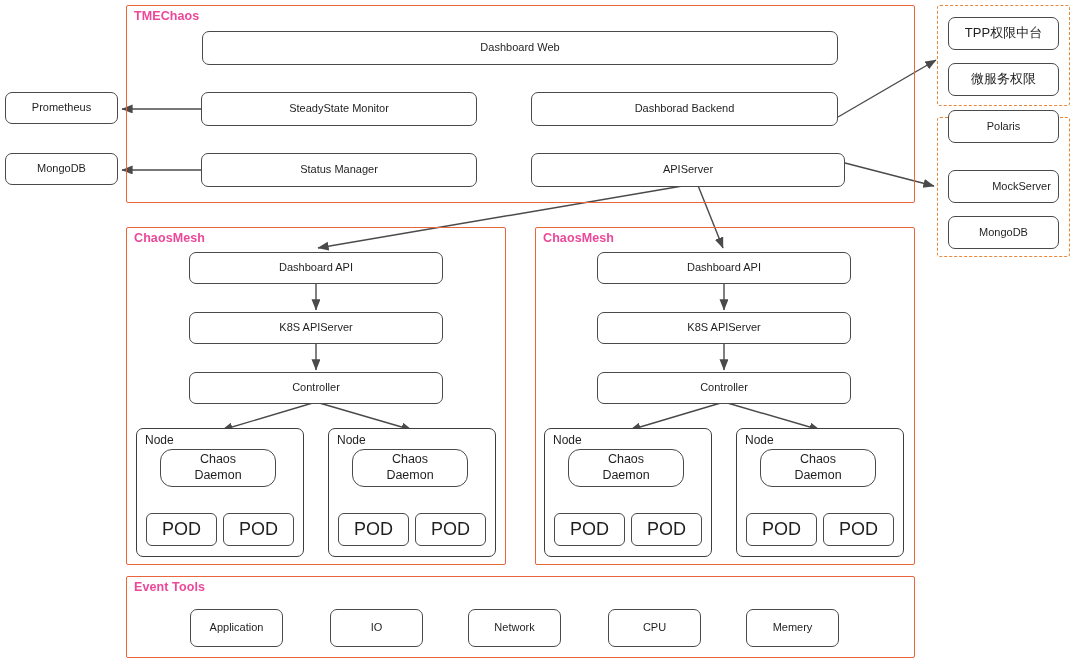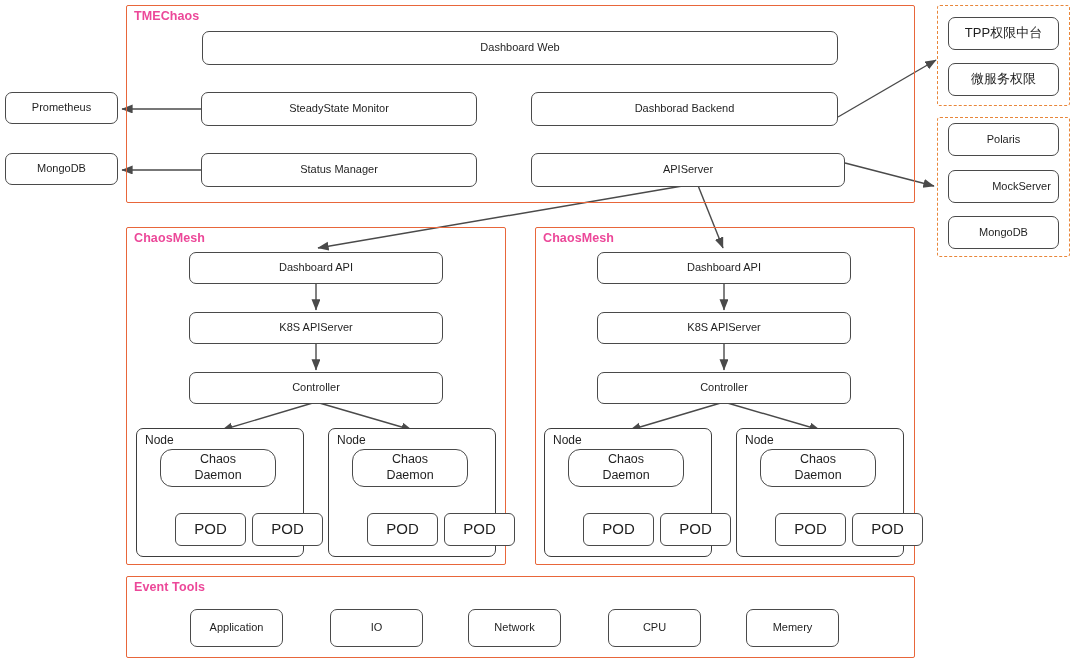--- a/index.html
+++ b/index.html
@@ -51,21 +51,21 @@
     color: #1f1f1f;
     font-size: 11px;
     display: flex;
     align-items: center;
     justify-content: center;
     text-align: center;
     line-height: 1.25;
     white-space: pre-line;
   }
   .box.small { font-size: 12.5px; border-radius: 12px; }
-  .box.pod   { font-size: 15px; border-radius: 6px; margin-left: 29px; }
+  .box.pod   { font-size: 18px; border-radius: 6px; }
   .box.cn    { font-size: 13px; }
   
   .nodebox {
     position: absolute;
     box-sizing: border-box;
     border: 1.4px solid #3d3d3d;
     border-radius: 7px;
     background: #ffffff;
   }
   .node-label {
@@ -134,21 +134,21 @@
 
   <div class="box" style="left:201px; top:153px; width:276px; height:34px;">Status Manager</div>
 
   <div class="box" style="left:531px; top:153px; width:314px; height:34px;">APIServer</div>
 
   <div class="dgroup" style="left:937px; top:5px; width:133px; height:101px;"></div>
   <div class="box cn" style="left:948px; top:17px; width:111px; height:33px;">TPP权限中台</div>
   <div class="box cn" style="left:948px; top:63px; width:111px; height:33px;">微服务权限</div>
 
   <div class="dgroup" style="left:937px; top:117px; width:133px; height:140px;"></div>
-  <div class="box" style="left:948px; top:123px; width:111px; height:33px;">Polaris</div>
+  <div class="box" style="left:948px; top:110px; width:111px; height:33px;">Polaris</div>
   <div class="box" style="left:948px; top:170px; width:111px; height:33px;padding-left:36px;">MockServer</div>
   <div class="box" style="left:948px; top:216px; width:111px; height:33px;">MongoDB</div>
 
   <div class="group" style="left:126px; top:227px; width:380px; height:338px;">
     <span class="group-label">ChaosMesh</span>
   </div>
 
   <div class="box" style="left:189px; top:252px; width:254px; height:32px;">Dashboard API</div>
   <div class="box" style="left:189px; top:312px; width:254px; height:32px;">K8S APIServer</div>
   <div class="box" style="left:189px; top:372px; width:254px; height:32px;">Controller</div>

